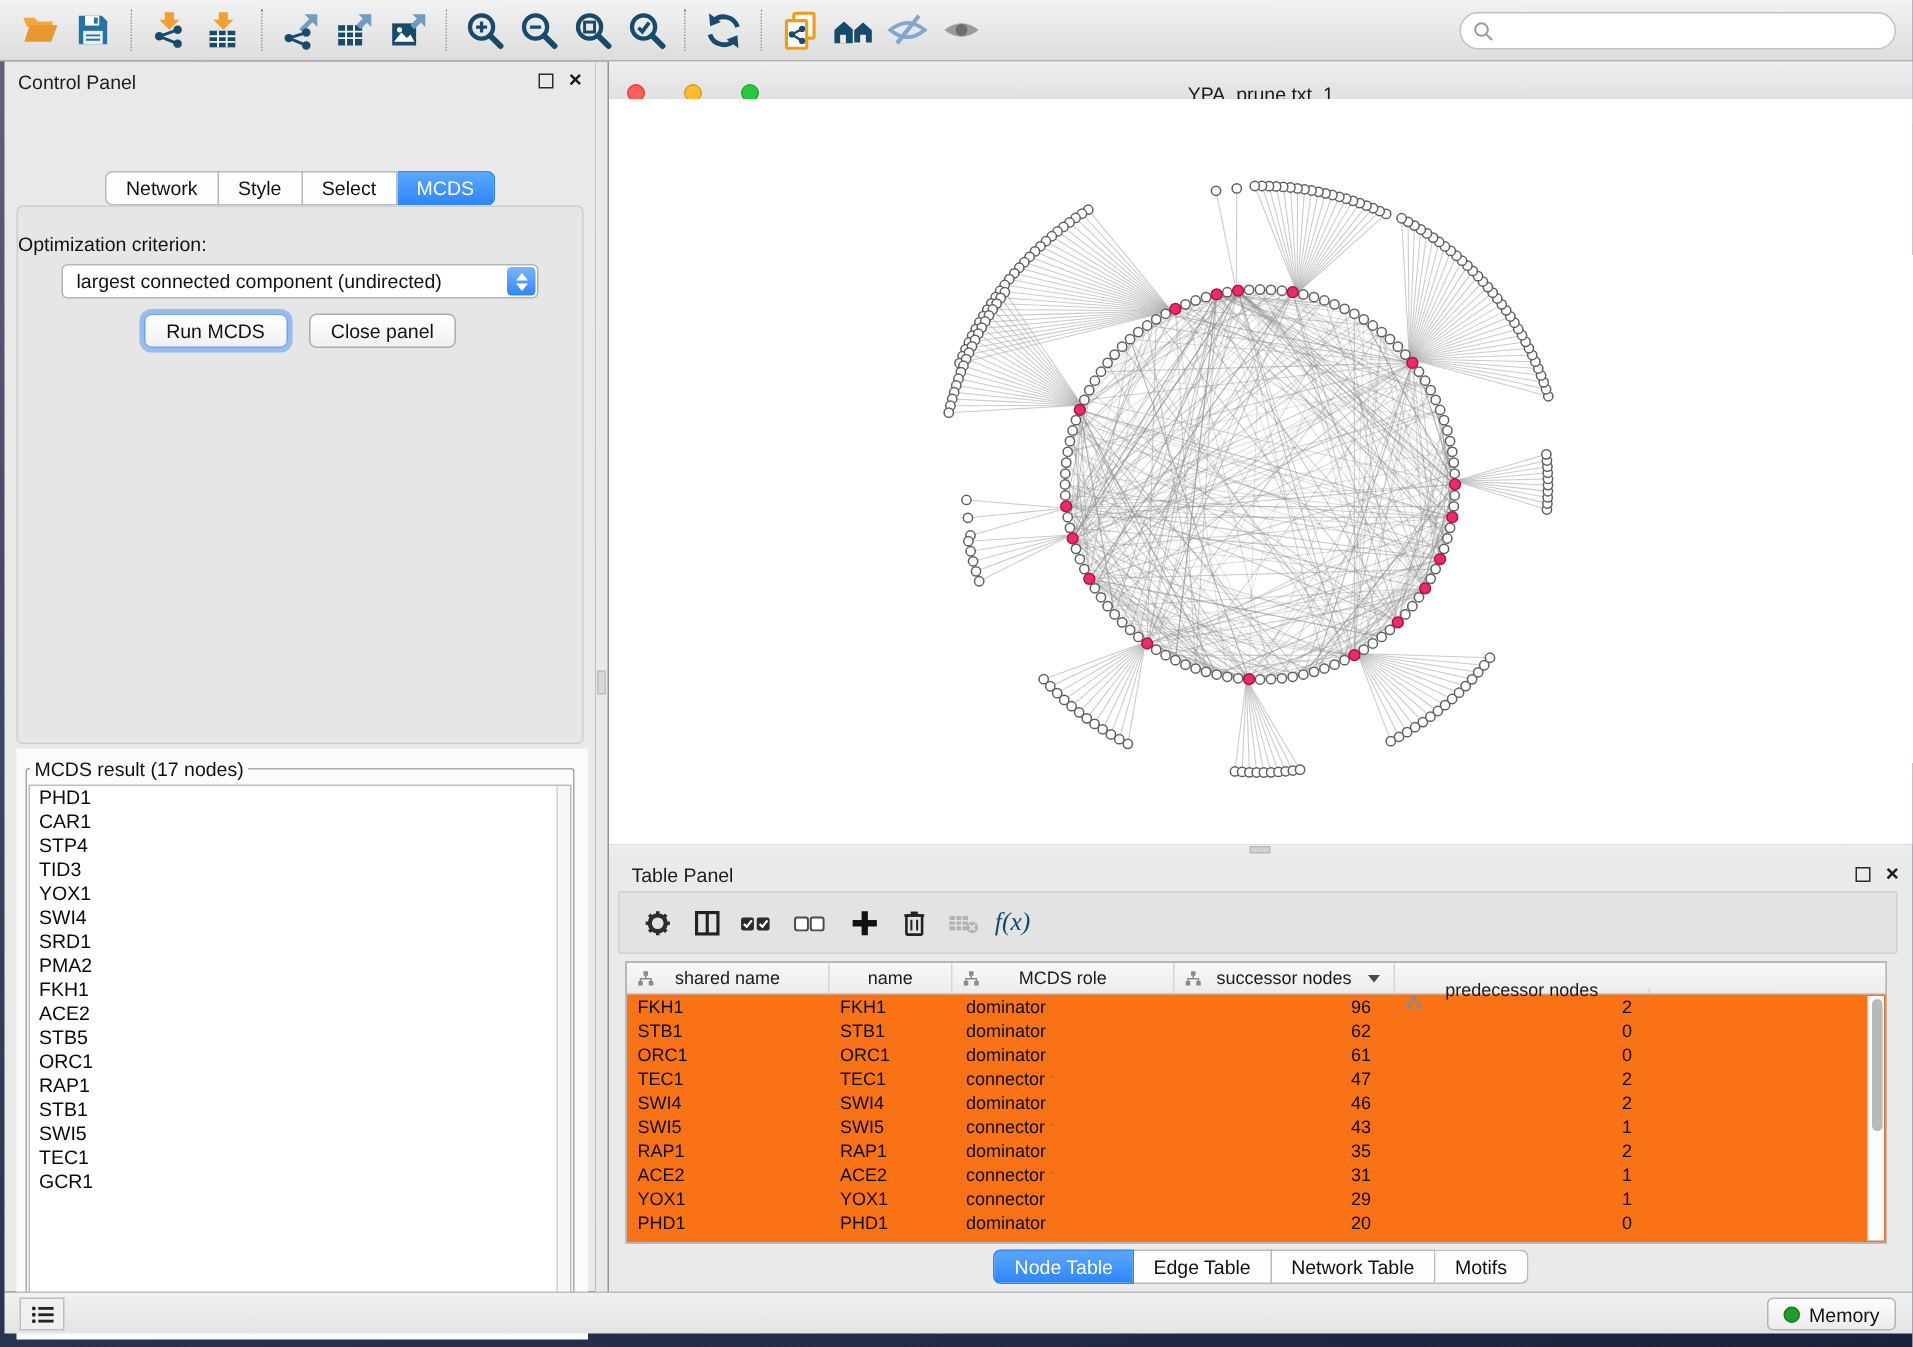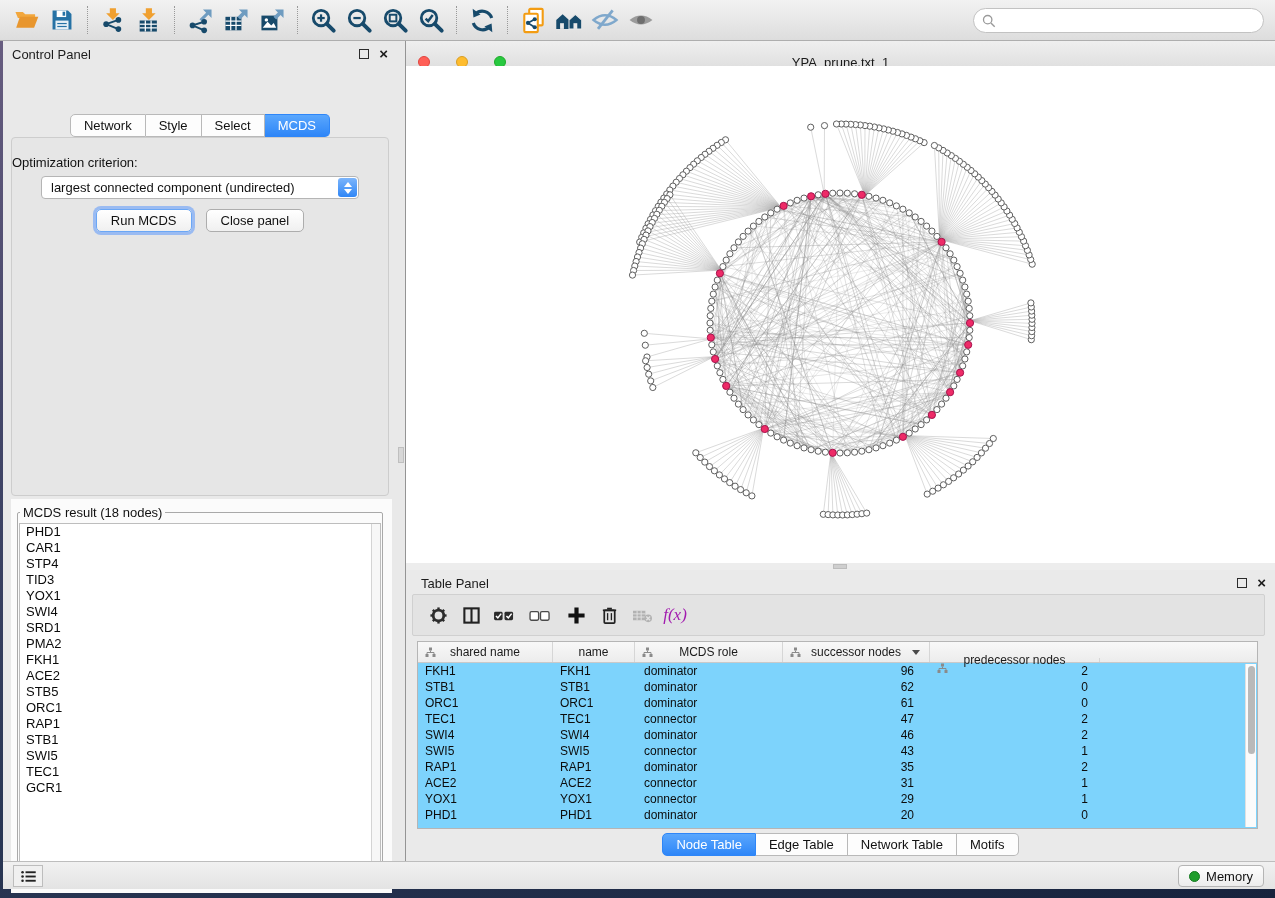--- a/index.html
+++ b/index.html
@@ -70,22 +70,22 @@
   .tl.yellow{ background:#febc2e; border:1px solid #d89e24; }
   .tl.green{ background:#28c840; border:1px solid #1eab29; }
   .net-title{ position:absolute; width:100%; text-align:center; font-size:13px; color:#1a1a1a; }
   .net-canvas{ position:absolute; left:0; top:25px; width:869px; height:497px; background:#fff; }
 
   
   .table-panel{ position:absolute; left:406px; top:570px; width:869px; height:292px; background:#eaeaea; }
   .tp-toolbar{ position:absolute; left:6px; top:24px; right:10px; height:42px; background:#e3e3e3;
                border:1px solid #d0d0d0; border-radius:2px; display:flex; align-items:center; padding-left:13px; gap:9px; }
   .tp-icon{ width:24px; height:24px; display:flex; align-items:center; justify-content:center; }
-  .fx{ font-family:"Liberation Serif", serif; font-style:italic; font-size:17px; color:#a21caf; }
-  .node-table{ position:absolute; left:11px; top:71px; width:841px; height:188px; background:#7dd3fc; border:1px solid #b5b5b5; }
+  .fx{ font-family:"Liberation Serif", serif; font-style:italic; font-size:17px; color:#0c4a6e; }
+  .node-table{ position:absolute; left:11px; top:71px; width:841px; height:188px; background:#f97316; border:1px solid #b5b5b5; }
   .thead{ display:flex; height:21px; background:linear-gradient(#f8f8f8,#ececec); border-bottom:1px solid #c9c9c9; }
   .th{ position:relative; font-size:12px; color:#1b1b1b; display:flex; align-items:center; justify-content:center;
        border-right:1px solid #d6d6d6; }
   .th .hier{ position:absolute; left:7px; top:5px; }
   .th .sort{ position:absolute; right:9px; top:8px; width:0; height:0;
              border-left:4px solid transparent; border-right:4px solid transparent; border-top:5px solid #4a4a4a; }
   .trow{ display:flex; height:16px; }
   .td{ font-size:12px; color:#0c0c0c; line-height:16px; white-space:nowrap; overflow:hidden; }
   .tbl-scroll{ position:absolute; right:1px; top:22px; bottom:1px; width:11px; background:#fbfbfb; border-left:1px solid #e0e0e0; }
   .tbl-thumb{ position:absolute; left:2px; top:2px; width:7px; height:88px; background:#b9b9b9; border-radius:4px; }
@@ -277,21 +277,21 @@
             <span class="tri-dn"></span>
           </span>
       </div>
       <div class="btn-row">
         <button class="mac-btn focused">Run MCDS</button>
         <button class="mac-btn">Close panel</button>
       </div>
     </div>
     <div class="result-wrap">
       <fieldset class="result">
-        <legend>MCDS result (18 nodes)</legend>
+        <legend>MCDS result (17 nodes)</legend>
         <div class="result-list">
           <div class="result-scroll"></div>
         <div class="list-item">PHD1</div>
             <div class="list-item">CAR1</div>
             <div class="list-item">STP4</div>
             <div class="list-item">TID3</div>
             <div class="list-item">YOX1</div>
             <div class="list-item">SWI4</div>
             <div class="list-item">SRD1</div>
             <div class="list-item">PMA2</div>

